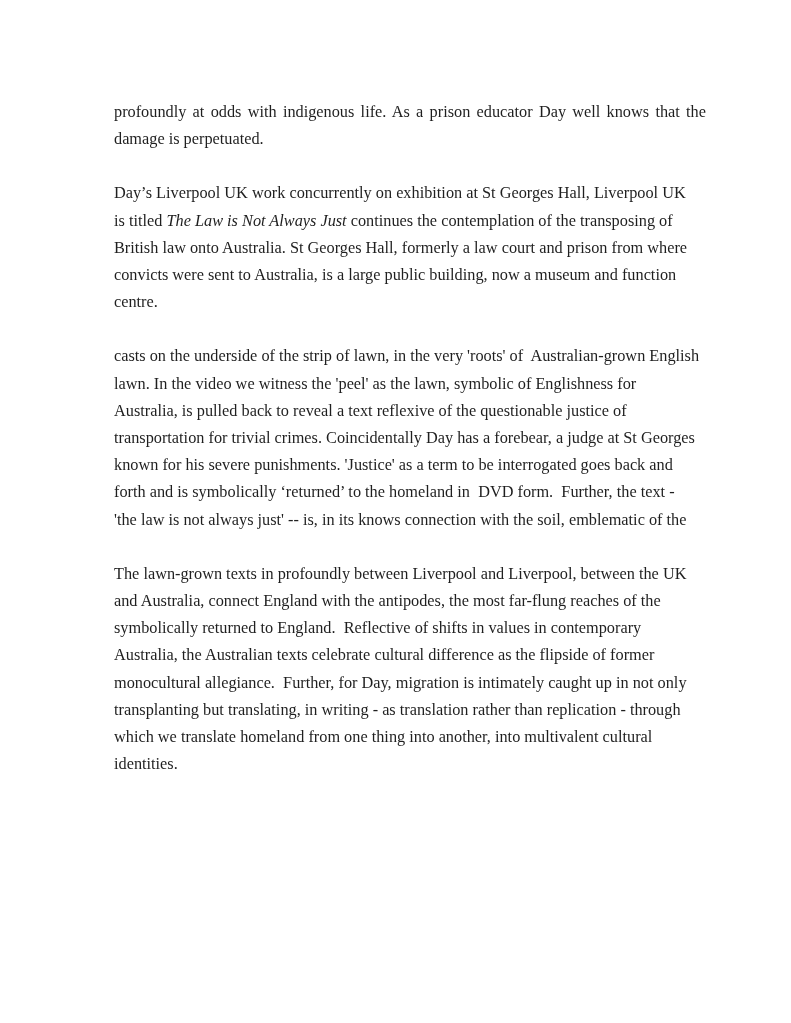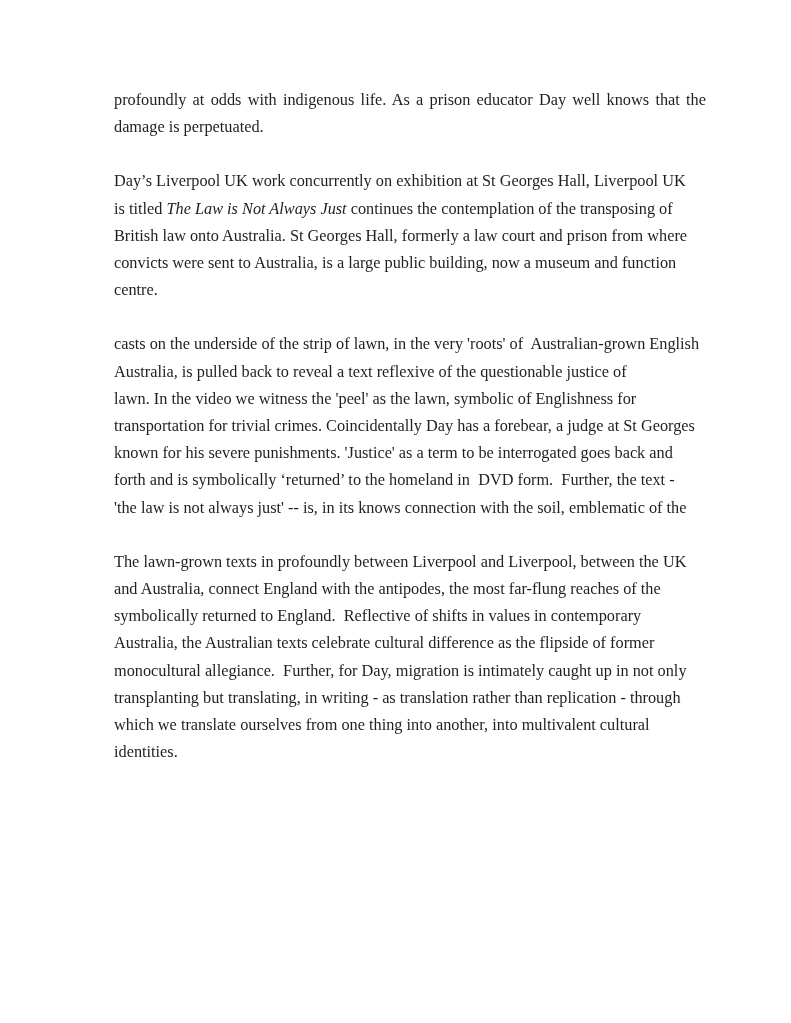--- a/index.html
+++ b/index.html
@@ -17,21 +17,21 @@
     color: #1f1f1f;
   }
   .text-block {
     position: absolute;
     left: 114px;
     top: 86px;
     width: 575px;
     font-size: 16.3px;
   }
   .paragraph {
-    margin: 0 0 27px 0;
+    margin: 12px 0 27px 0;
   }
   .line {
     line-height: 27.2px;
     min-height: 27.2px;
     white-space: pre;       
   }
   .line.stretch {
     word-spacing: 2.2px;    
   }
   .italic {
@@ -50,31 +50,31 @@
       </div>
       <div class="paragraph">
         <div class="line"><span>Day’s Liverpool UK work concurrently on exhibition at St Georges Hall, Liverpool UK</span></div>
         <div class="line"><span>is titled </span><span class="italic">The Law is Not Always Just</span><span> continues the contemplation of the transposing of</span></div>
         <div class="line"><span>British law onto Australia. St Georges Hall, formerly a law court and prison from where</span></div>
         <div class="line"><span>convicts were sent to Australia, is a large public building, now a museum and function</span></div>
         <div class="line"><span>centre.</span></div>
       </div>
       <div class="paragraph">
         <div class="line"><span>casts on the underside of the strip of lawn, in the very 'roots' of  Australian-grown English</span></div>
+        <div class="line"><span>lawn. In the video we witness the 'peel' as the lawn, symbolic of Englishness for</span></div>
         <div class="line"><span>Australia, is pulled back to reveal a text reflexive of the questionable justice of</span></div>
-        <div class="line"><span>lawn. In the video we witness the 'peel' as the lawn, symbolic of Englishness for</span></div>
         <div class="line"><span>transportation for trivial crimes. Coincidentally Day has a forebear, a judge at St Georges</span></div>
         <div class="line"><span>known for his severe punishments. 'Justice' as a term to be interrogated goes back and</span></div>
         <div class="line"><span>forth and is symbolically ‘returned’ to the homeland in  DVD form.  Further, the text -</span></div>
         <div class="line"><span>'the law is not always just' -- is, in its knows connection with the soil, emblematic of the</span></div>
       </div>
       <div class="paragraph">
         <div class="line"><span>The lawn-grown texts in profoundly between Liverpool and Liverpool, between the UK</span></div>
         <div class="line"><span>and Australia, connect England with the antipodes, the most far-flung reaches of the</span></div>
         <div class="line"><span>symbolically returned to England.  Reflective of shifts in values in contemporary</span></div>
         <div class="line"><span>Australia, the Australian texts celebrate cultural difference as the flipside of former</span></div>
         <div class="line"><span>monocultural allegiance.  Further, for Day, migration is intimately caught up in not only</span></div>
         <div class="line"><span>transplanting but translating, in writing - as translation rather than replication - through</span></div>
-        <div class="line"><span>which we translate ourselves from one thing into another, into multivalent cultural</span></div>
+        <div class="line"><span>which we translate homeland from one thing into another, into multivalent cultural</span></div>
         <div class="line"><span>identities.</span></div>
       </div>
     </div>
 </div>
 
 </body></html>

